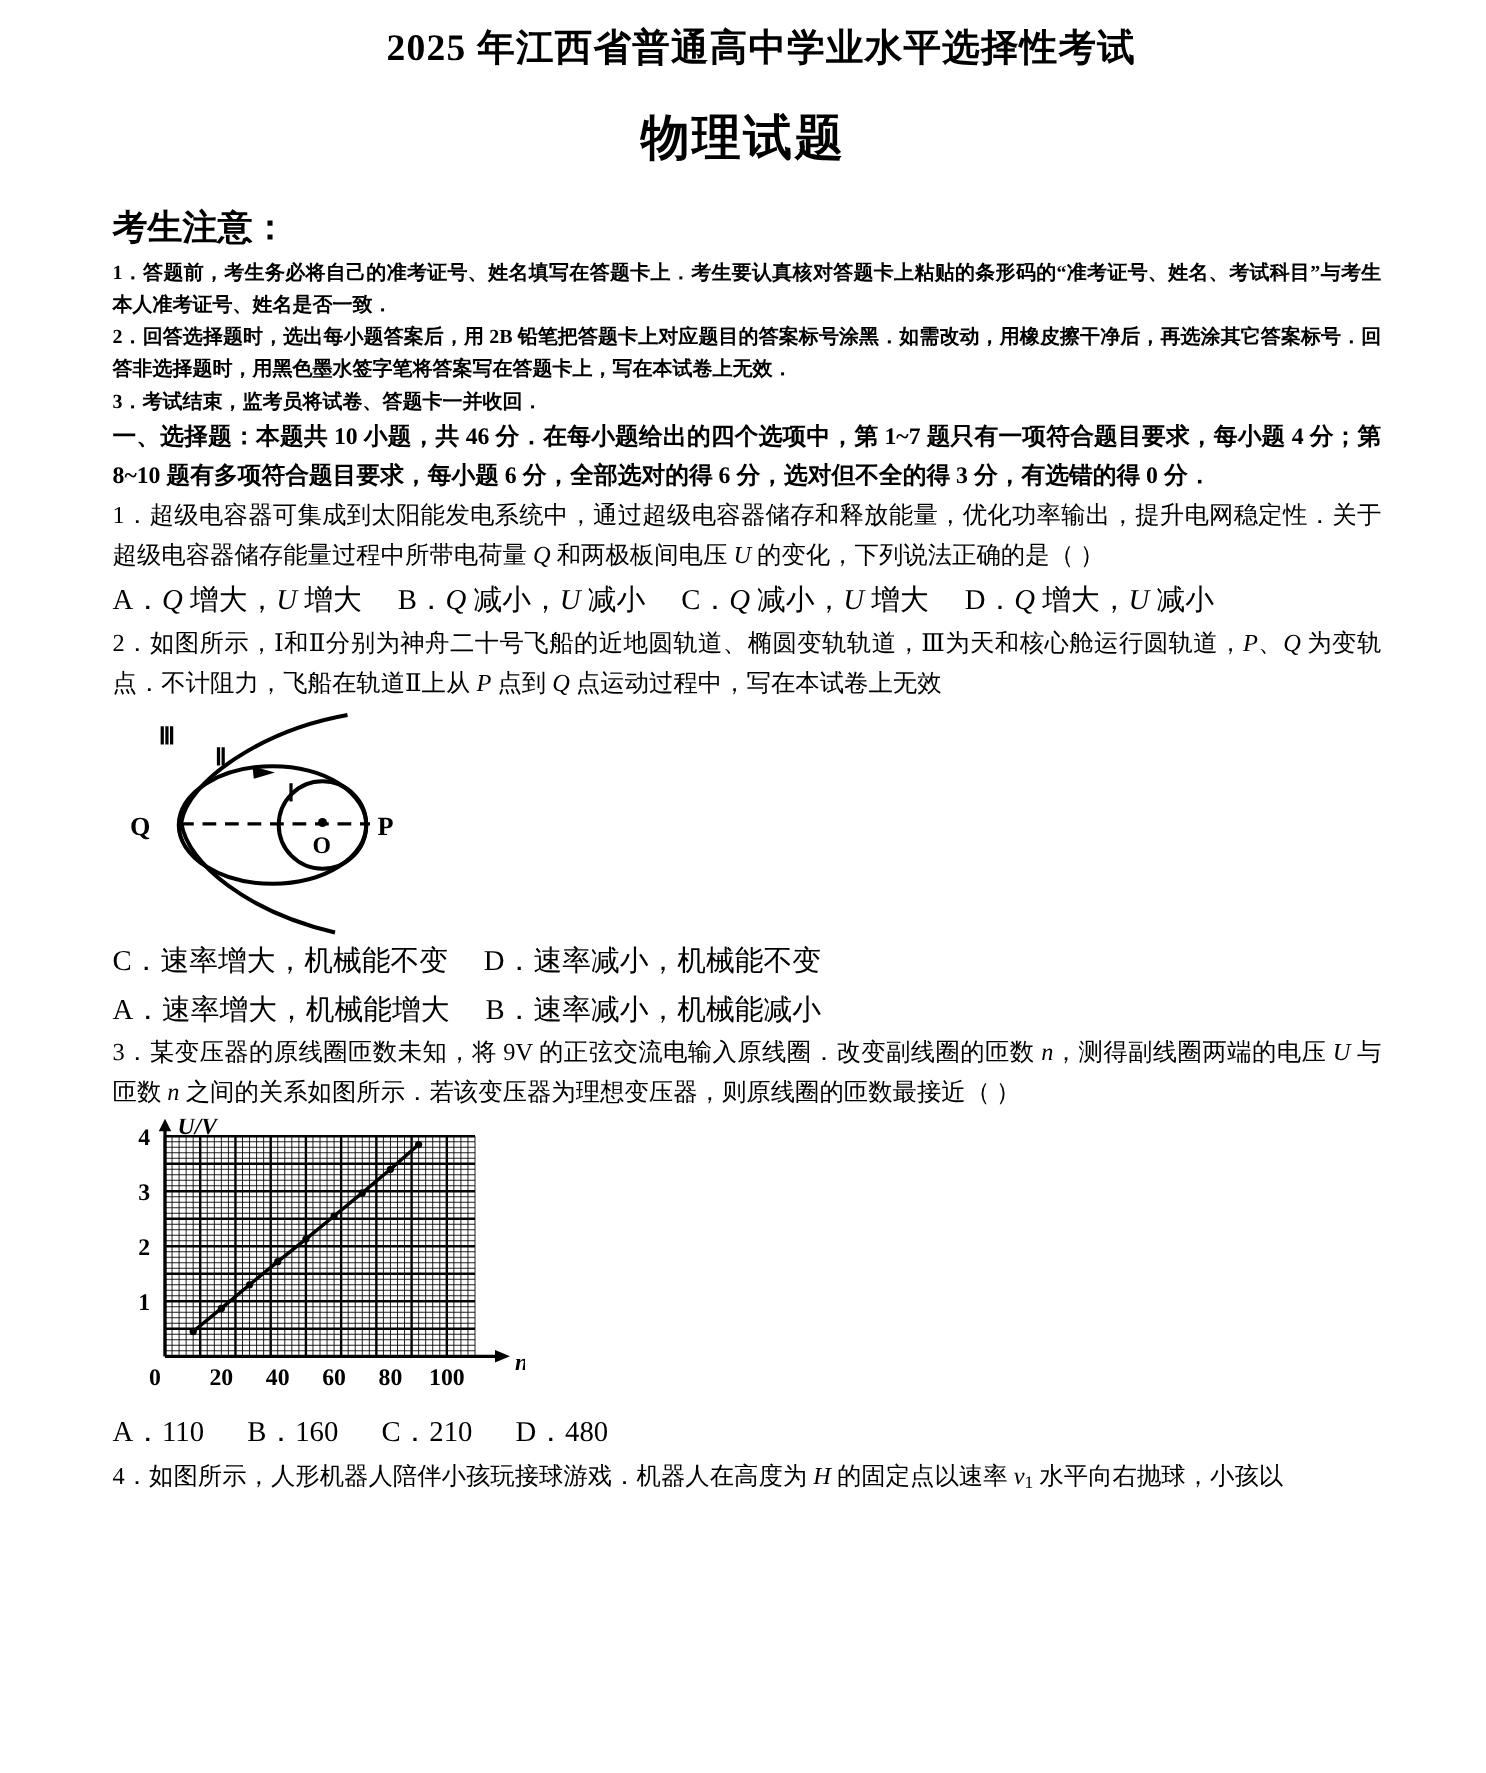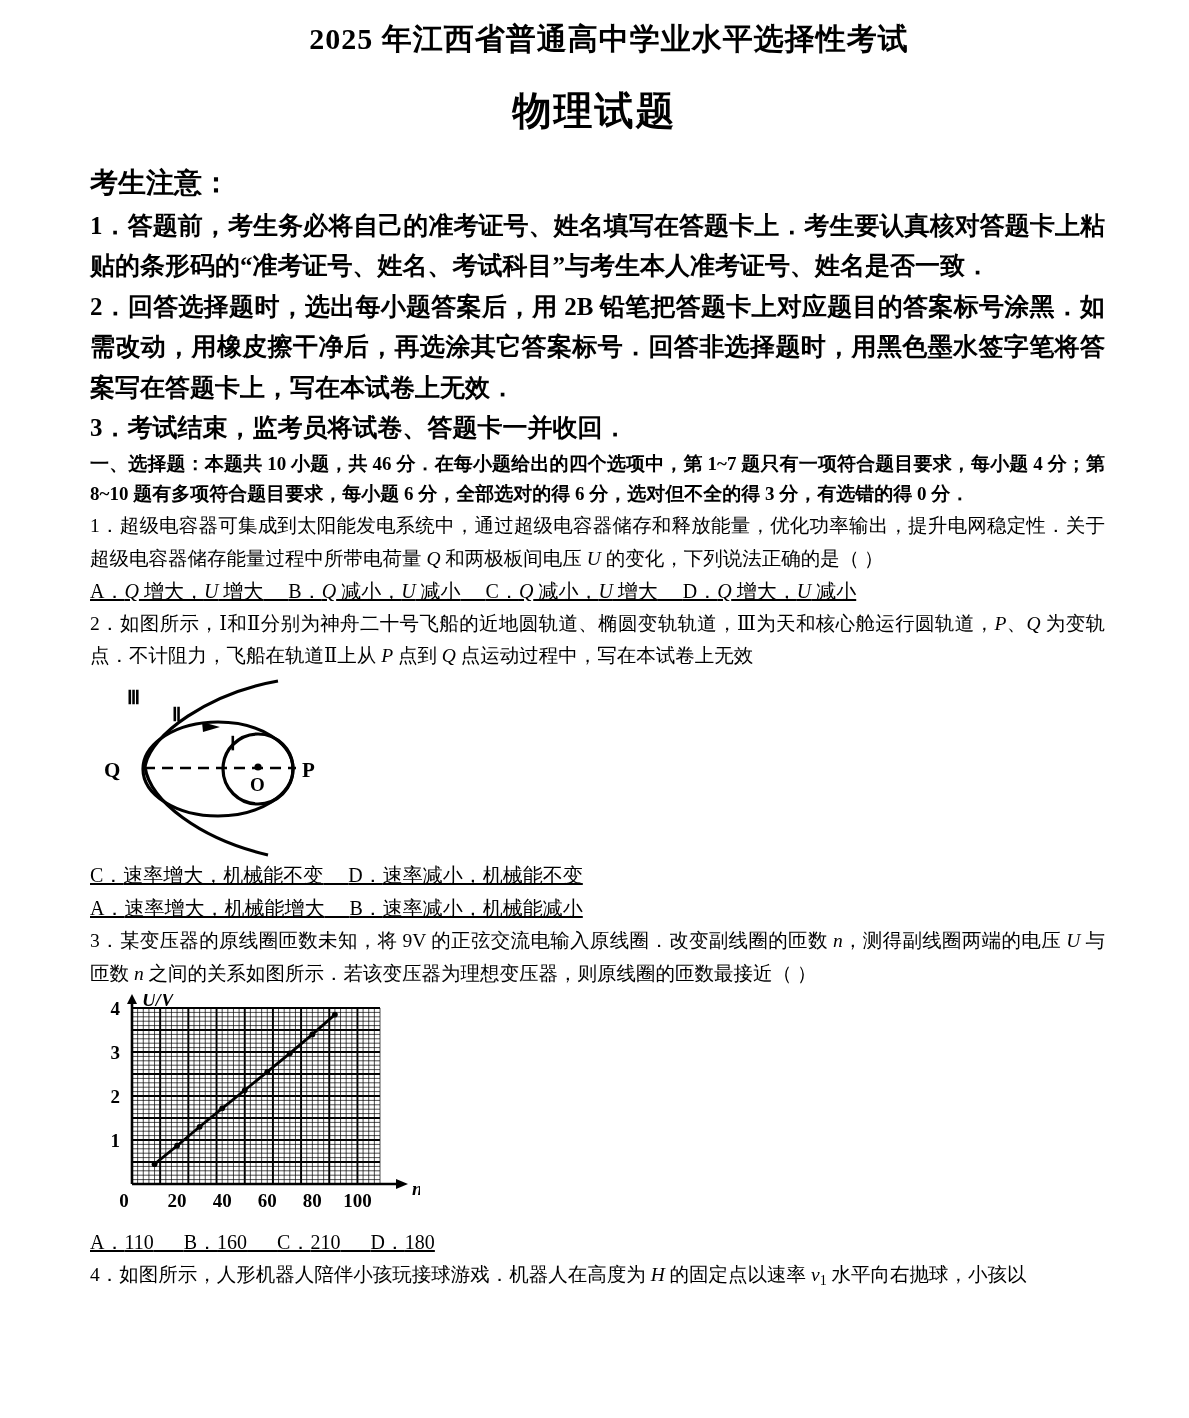--- a/index.html
+++ b/index.html
@@ -46,21 +46,21 @@
   .body-wrap {
     margin: 26px 84px 0 90px;
   }
   .notice-label {
     font-size: 28px;
     font-weight: bold;
     line-height: 1.62;
     margin: 0;
   }
   .notice-item {
-    font-size: 25px;
+    font-size: 16px;
     font-weight: bold;
     line-height: 1.62;
     margin: 0;
     text-align: justify;
     text-justify: inter-ideograph;
   }
   .section-head {
     font-size: 19px;
     font-weight: bold;
     line-height: 1.62;
@@ -71,25 +71,24 @@
   }
   .question {
     font-size: 19.5px;
     font-weight: normal;
     line-height: 1.66;
     margin: 0;
     text-align: justify;
     text-justify: inter-ideograph;
   }
   .opt-row {
-    font-size: 20px;
+    font-size: 23px;
     line-height: 1.66;
     margin: 0;
     white-space: pre;
-    text-decoration: underline;
   }
   i.var {
     font-style: italic;
     font-family: "Liberation Serif", serif;
   }
   .sub {
     font-size: 0.72em;
     vertical-align: -0.26em;
   }
 
@@ -285,18 +284,18 @@
           <circle cx="109.63636363636363" cy="132.8" r="2.9" fill="#000"></circle>
           <circle cx="132.1818181818182" cy="114.32000000000001" r="2.9" fill="#000"></circle>
           <circle cx="154.72727272727272" cy="96.28" r="2.9" fill="#000"></circle>
           <circle cx="177.27272727272725" cy="77.80000000000001" r="2.9" fill="#000"></circle>
           <circle cx="199.8181818181818" cy="59.31999999999999" r="2.9" fill="#000"></circle>
           <circle cx="222.36363636363637" cy="40.400000000000006" r="2.9" fill="#000"></circle>
           <circle cx="244.90909090909093" cy="20.599999999999994" r="2.9" fill="#000"></circle>
         </svg>
     </div>
 
-    <p class="opt-row"><span><span>A．</span><span>110</span></span>      <span><span>B．</span><span>160</span></span>      <span><span>C．</span><span>210</span></span>      <span><span>D．</span><span>180</span></span></p>
+    <p class="opt-row"><span><span>A．</span><span>110</span></span>      <span><span>B．</span><span>160</span></span>      <span><span>C．</span><span>210</span></span>      <span><span>D．</span><span>480</span></span></p>
 
     <p class="question"><span>4．如图所示，人形机器人陪伴小孩玩接球游戏．机器人在高度为 </span><i class="var">H</i><span> 的固定点以速率 </span><i class="var">v</i><span class="sub">1</span><span> 水平向右抛球，小孩以</span></p>
 
   </div>
 </div>
 
 </body></html>

